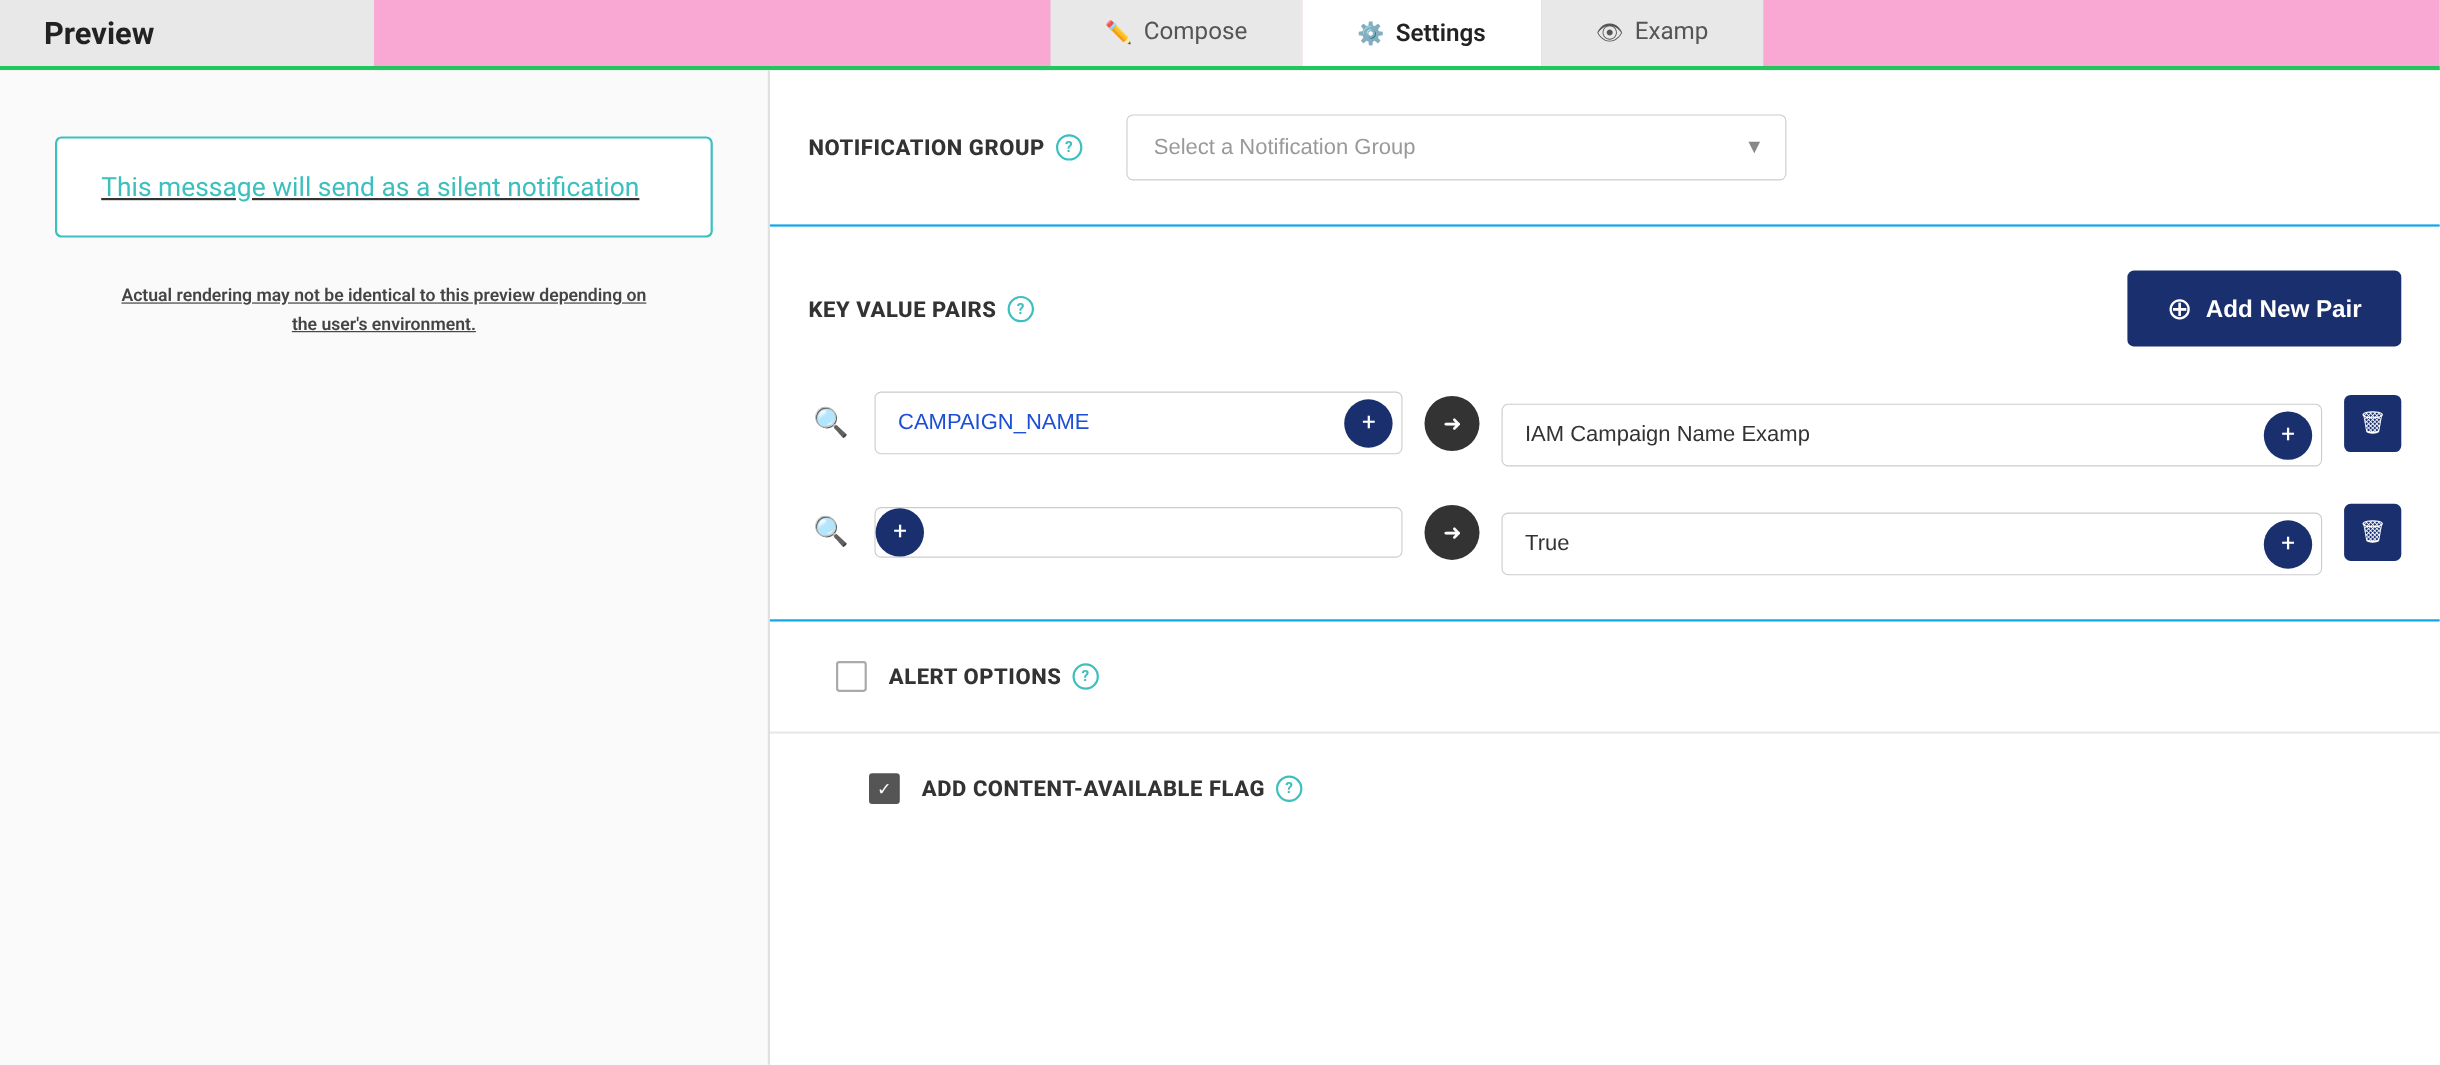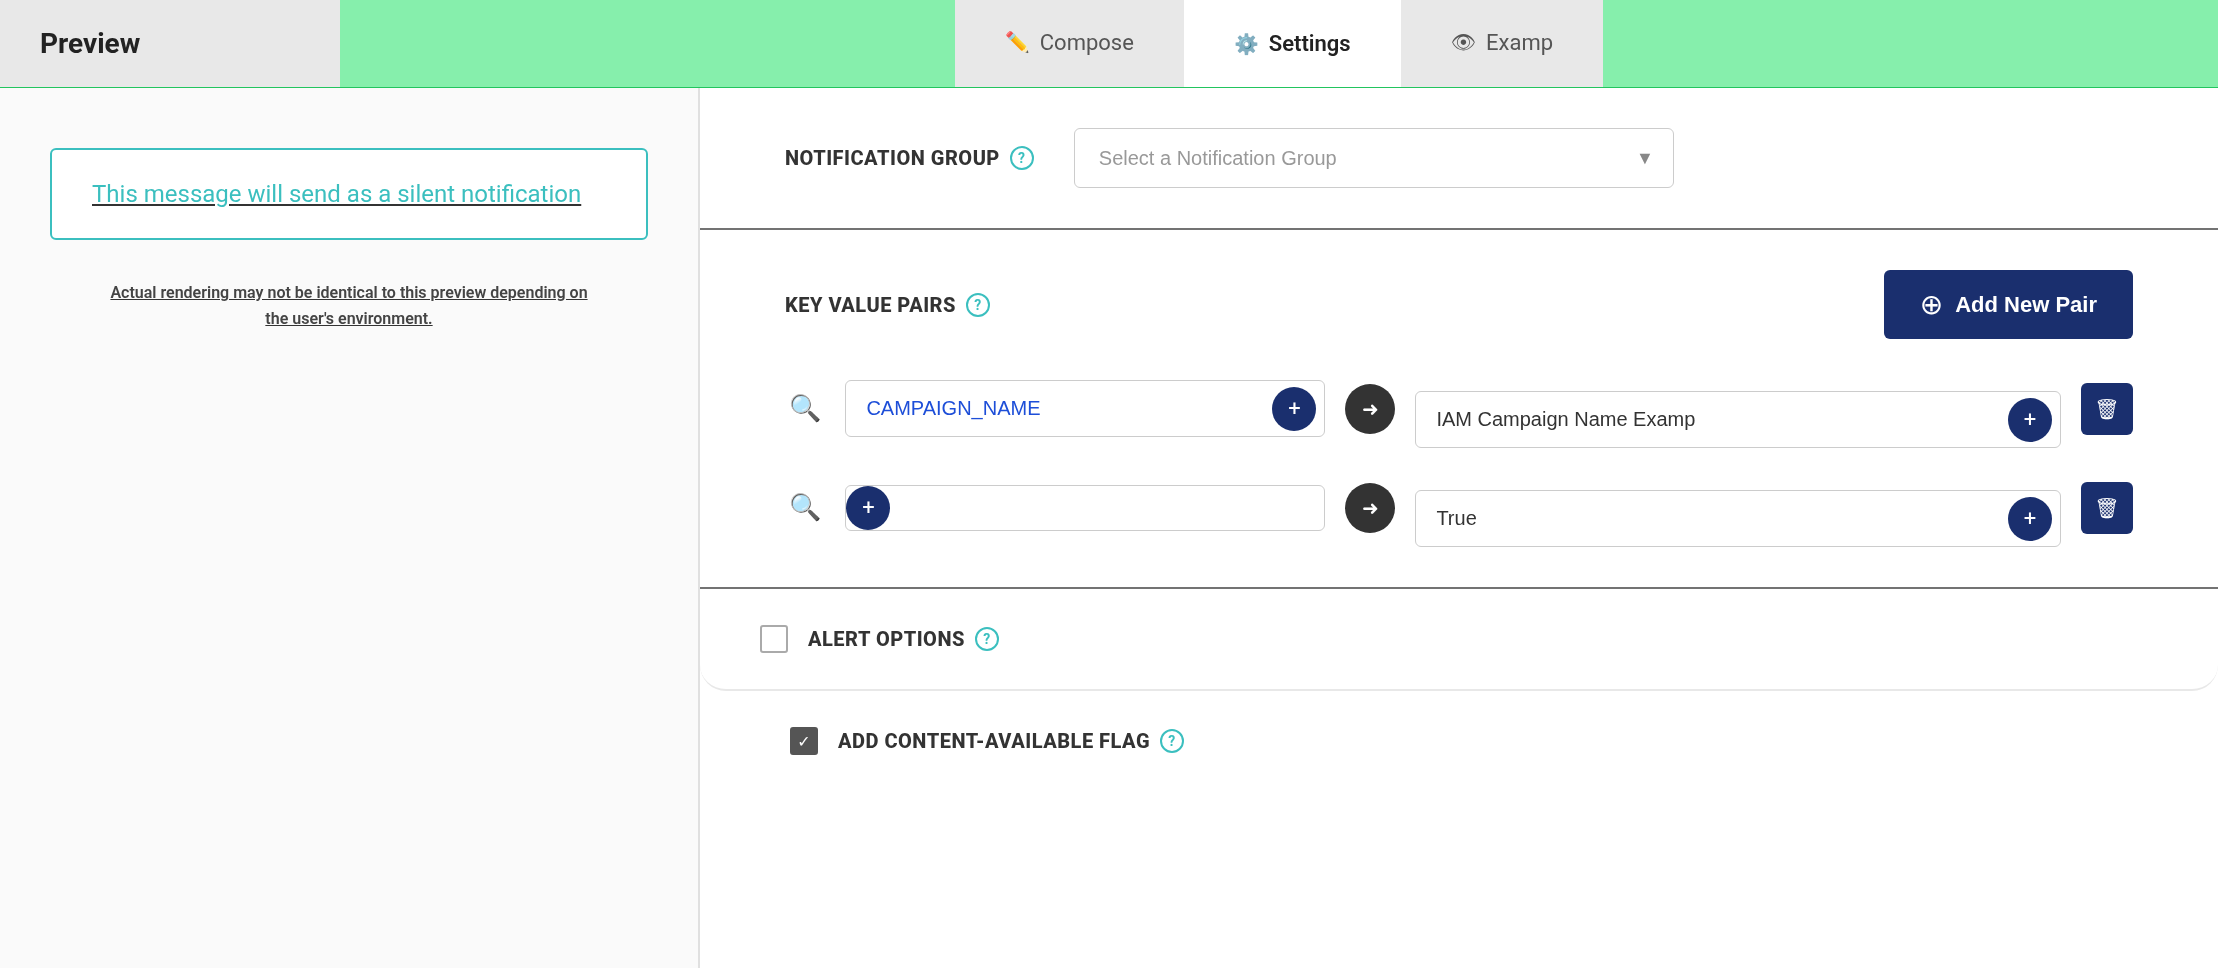--- a/index.html
+++ b/index.html
@@ -4,23 +4,23 @@
   <style>
     * { box-sizing: border-box; margin: 0; padding: 0; }
     body { font-family: -apple-system, BlinkMacSystemFont, 'Segoe UI', Roboto, sans-serif; background: #f0f0f0; color: #333; }
 
     .app-container { width: 2218px; min-height: 968px; background: #f0f0f0; display: flex; flex-direction: column; }
 
     
     .tab-bar {
       display: flex;
       align-items: stretch;
-      background: #86efac;
-      border-bottom: 1px solid #22c55e;
-      height: 88px;
+      background: #f9a8d4;
+      border-bottom: 4px solid #22c55e;
+      height: 64px;
       padding-left: 0;
     }
     .preview-title {
       display: flex;
       align-items: center;
       padding: 0 40px;
       font-size: 28px;
       font-weight: 700;
       color: #222;
       background: #e8e8e8;
@@ -93,22 +93,22 @@
     
     .right-panel {
       flex: 1;
       background: #fff;
       display: flex;
       flex-direction: column;
     }
 
     
     .section {
-      border-bottom: 2px solid #737373;
-      padding: 40px 85px;
+      border-bottom: 2px solid #0ea5e9;
+      padding: 40px 35px;
     }
 
     
     .ng-section {
       display: flex;
       align-items: center;
       gap: 40px;
     }
     .section-label {
       font-size: 20px;
@@ -282,21 +282,20 @@
       flex-shrink: 0;
     }
 
     
     .alert-options-section {
       display: flex;
       align-items: center;
       gap: 20px;
       padding: 36px 60px;
       border-bottom: 2px solid #e8e8e8;
-      border-radius: 26px;
     }
     .checkbox-custom {
       width: 28px;
       height: 28px;
       border: 2px solid #aaa;
       border-radius: 3px;
       background: #fff;
       flex-shrink: 0;
       cursor: pointer;
       display: flex;

